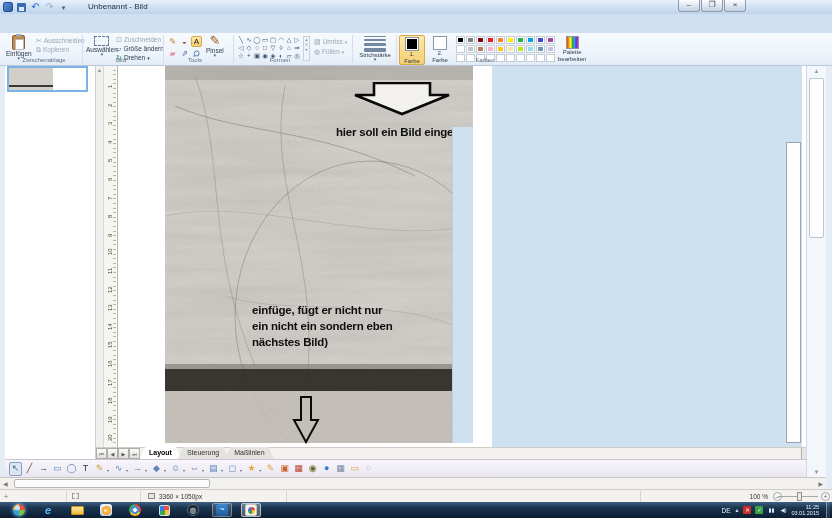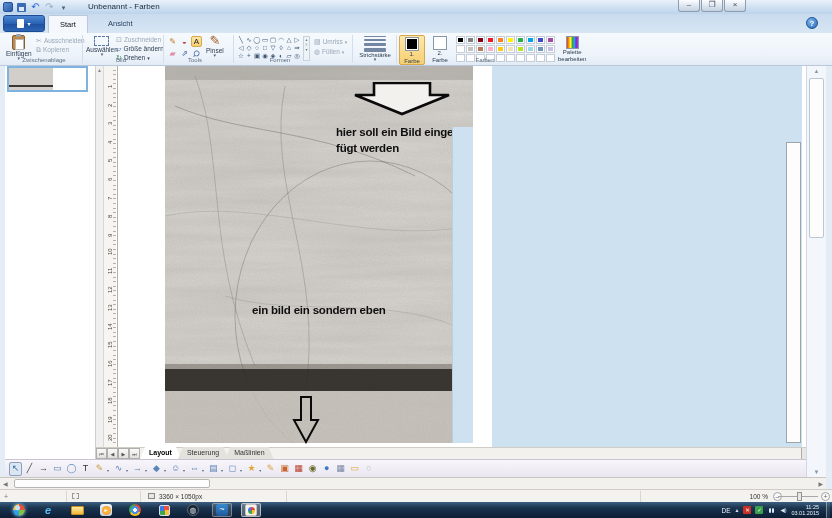--- a/index.html
+++ b/index.html
@@ -168,37 +168,28 @@
       <span class="qat-ico" data-name="paint-app-icon">
           <span class="app-ico"></span>
         </span>
       <span class="qat-ico" data-name="save-icon">
           <span class="save-ico"></span>
         </span>
       <span class="qat-ico undo-g" data-name="undo-icon">↶</span>
       <span class="qat-ico redo-g" data-name="redo-icon">↷</span>
       <span class="qat-ico qat-drop" data-name="qat-dropdown-icon">▾</span>
     </div>
-    <div id="title-text" class="abs" data-name="window-title">Unbenannt - Farben</div>
+    <div id="title-text" class="abs" data-name="window-title">Unbenannt - Bild</div>
     <div class="winbtns abs" data-name="window-controls">
       <span class="winbtn" data-name="minimize-button">–</span>
       <span class="winbtn" data-name="maximize-button">❐</span>
       <span class="winbtn" data-name="close-button">×</span>
     </div>
   </div>
 
-  <div id="tabrow" class="abs" data-name="ribbon-tab-row">
-    <div id="file-btn" class="abs" data-name="file-menu-button">
-      <span class="doc" data-name="file-doc-icon"></span>
-        <span class="dn" data-name="chevron-down-icon">▾</span>
-    </div>
-    <div class="rtab active abs" style="left:48px" data-name="tab-start">Start</div>
-    <div class="rtab abs" style="left:97px" data-name="tab-ansicht">Ansicht</div>
-    <div id="help-btn" class="abs" data-name="help-icon">?</div>
-  </div>
 
   <div id="ribbon" class="abs" data-name="ribbon">
 
     <div class="bigbtn abs" style="left:6px;top:2px" data-name="paste-button">
       <span class="clipboard-ico" data-name="clipboard-icon"></span>
       <span class="lbl" data-name="paste-label">Einfügen</span>
       <span class="dn">▾</span>
     </div>
     <div class="miniitem gray abs" style="left:36px;top:4px" data-name="cut-button">
       <span class="mico" data-name="scissors-icon">✂</span>
@@ -425,24 +416,25 @@
 
       <svg class="abs" style="left:187px;top:16px" width="100" height="34" viewBox="0 0 100 34" data-name="big-down-arrow">
         <path d="M22,1 L78,1 L78,13 L97,13 L50,32 L3,13 L22,13 Z" fill="#f2f1ee" stroke="#0a0a0a" stroke-width="2.6"></path>
       </svg>
 
       <svg class="abs" style="left:127px;top:330px" width="28" height="48" viewBox="0 0 28 48" data-name="small-down-arrow">
         <path d="M9,1 L19,1 L19,24 L26,24 L14,46 L2,24 L9,24 Z" fill="none" stroke="#0a0a0a" stroke-width="2"></path>
       </svg>
       <div class="annot" style="left:171px;top:58px;width:140px" data-name="annotation-text-1">
           <div>hier soll ein Bild einge-</div>
-          <div>fügt werden</div>
         </div>
       <div class="annot" style="left:87px;top:236px;width:165px" data-name="annotation-text-2">
-          <div>ein bild ein sondern eben</div>
+          <div>einfüge, fügt er nicht nur</div>
+          <div>ein nicht ein sondern eben</div>
+          <div>nächstes Bild)</div>
         </div>
     </div>
 
     <div id="blue-strip" class="abs" data-name="pasted-blue-strip"></div>
     <div id="blue-page" class="abs" data-name="pasted-blue-page"></div>
     <div id="blue-page-bar" class="abs" data-name="pasted-white-scrollbar"></div>
     <div id="blue-hbar" class="abs" data-name="pasted-horizontal-scrollbar">
         <i></i>
       </div>
 

